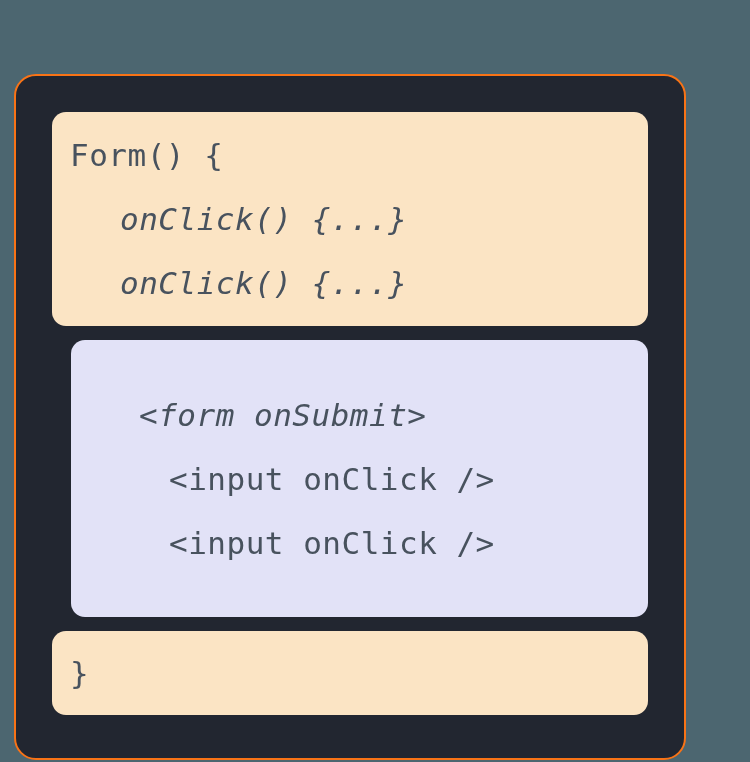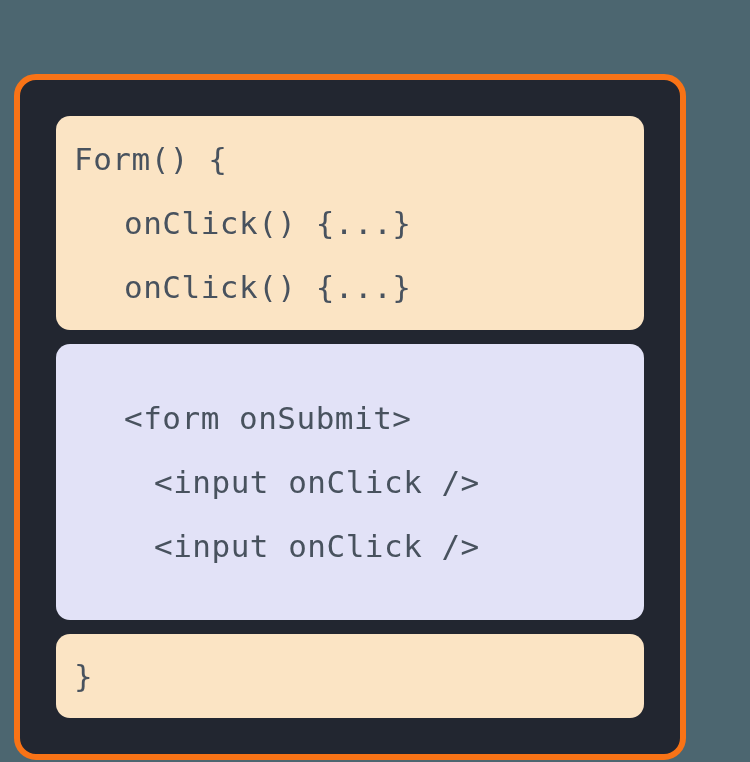--- a/index.html
+++ b/index.html
@@ -26,21 +26,21 @@
 
   
   #code-card {
     position: absolute;
     left: 14px;
     top: 74px;
     width: 672px;
     height: 686px;
     box-sizing: border-box;
     background: #222630;
-    border: 6px solid #f97316;
+    border: 2px solid #f97316;
     border-radius: 22px;
     padding: 36px;
     display: flex;
     flex-direction: column;
     gap: 14px;
   }
 
   
   .panel {
     box-sizing: border-box;
@@ -50,39 +50,40 @@
     flex-direction: column;
     justify-content: center;
   }
 
   .panel--cream {
     background: #fbe4c4;
   }
 
   .panel--lavender {
     background: #e2e2f7;
+    margin-left: 19px;
   }
 
   
   #panel-component-header { height: 214px; }
   #panel-markup          { height: 277px; }
   #panel-component-close { height: 84px; padding: 0; justify-content: center; }
 
   
   .code-line {
     font-family: "DejaVu Sans Mono", "Liberation Mono", monospace;
     font-size: 31px;
     line-height: 64px;
     color: #48525e;
     white-space: pre;
     letter-spacing: 0.5px;
     padding-left: 18px;
   }
 
-  .indent-1 { padding-left: 68px; }
+  .indent-1 { padding-left: 68px; font-style: italic; }
   .indent-2 { padding-left: 98px; }
 </style>
 </head>
 <body>
 
 <div id="stage">
 
   <div id="code-card">
 
     <div class="panel panel--cream" id="panel-component-header">

